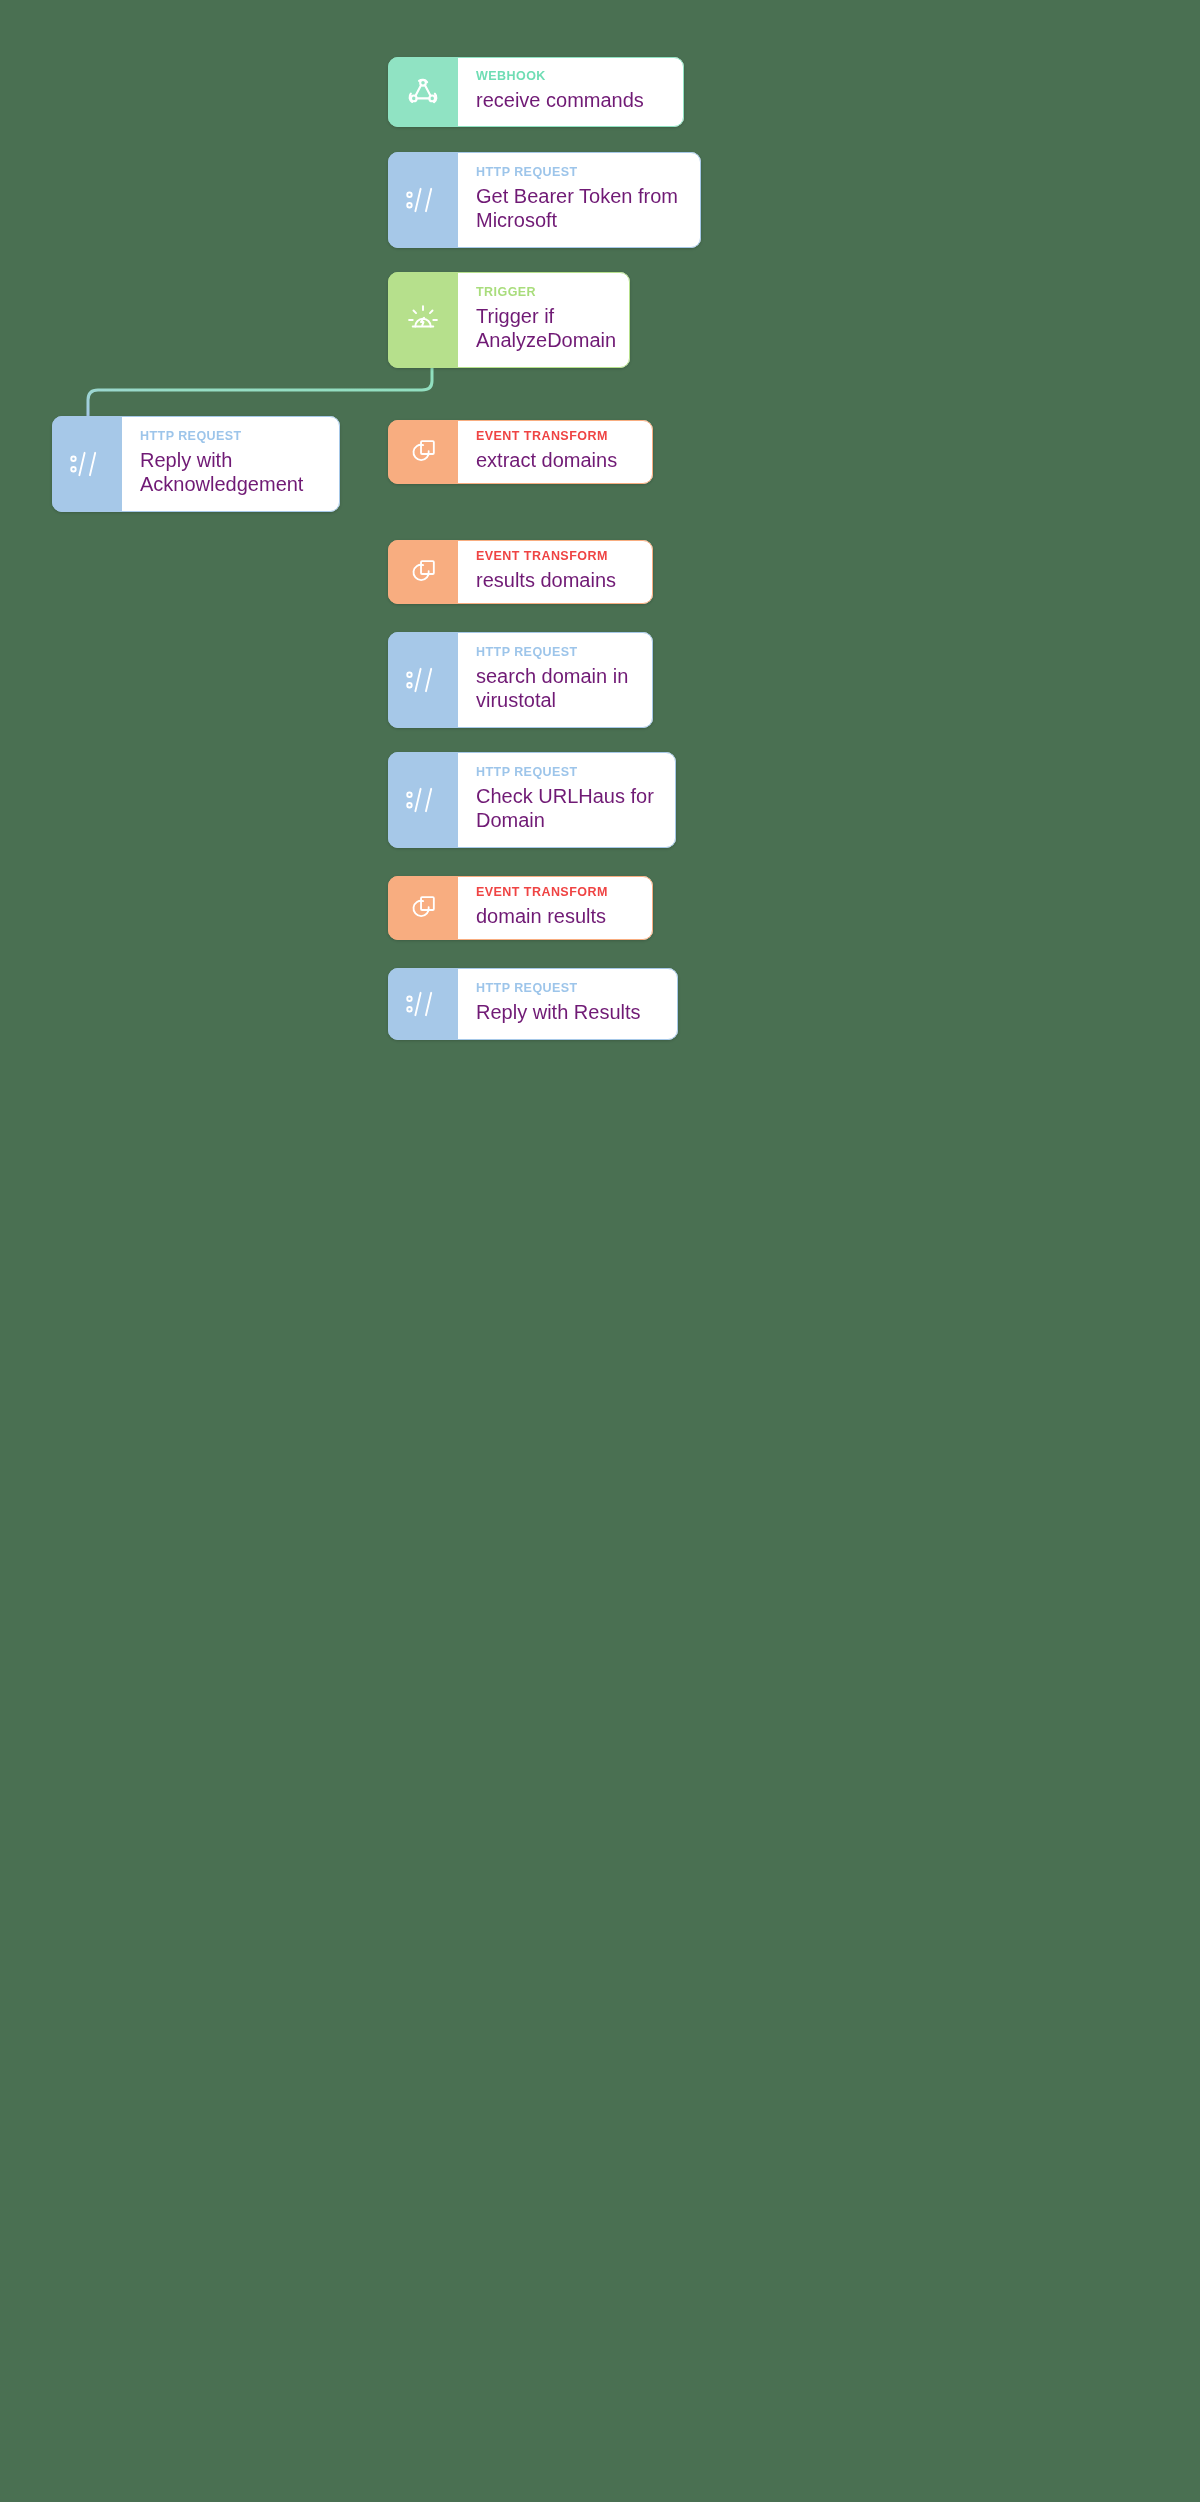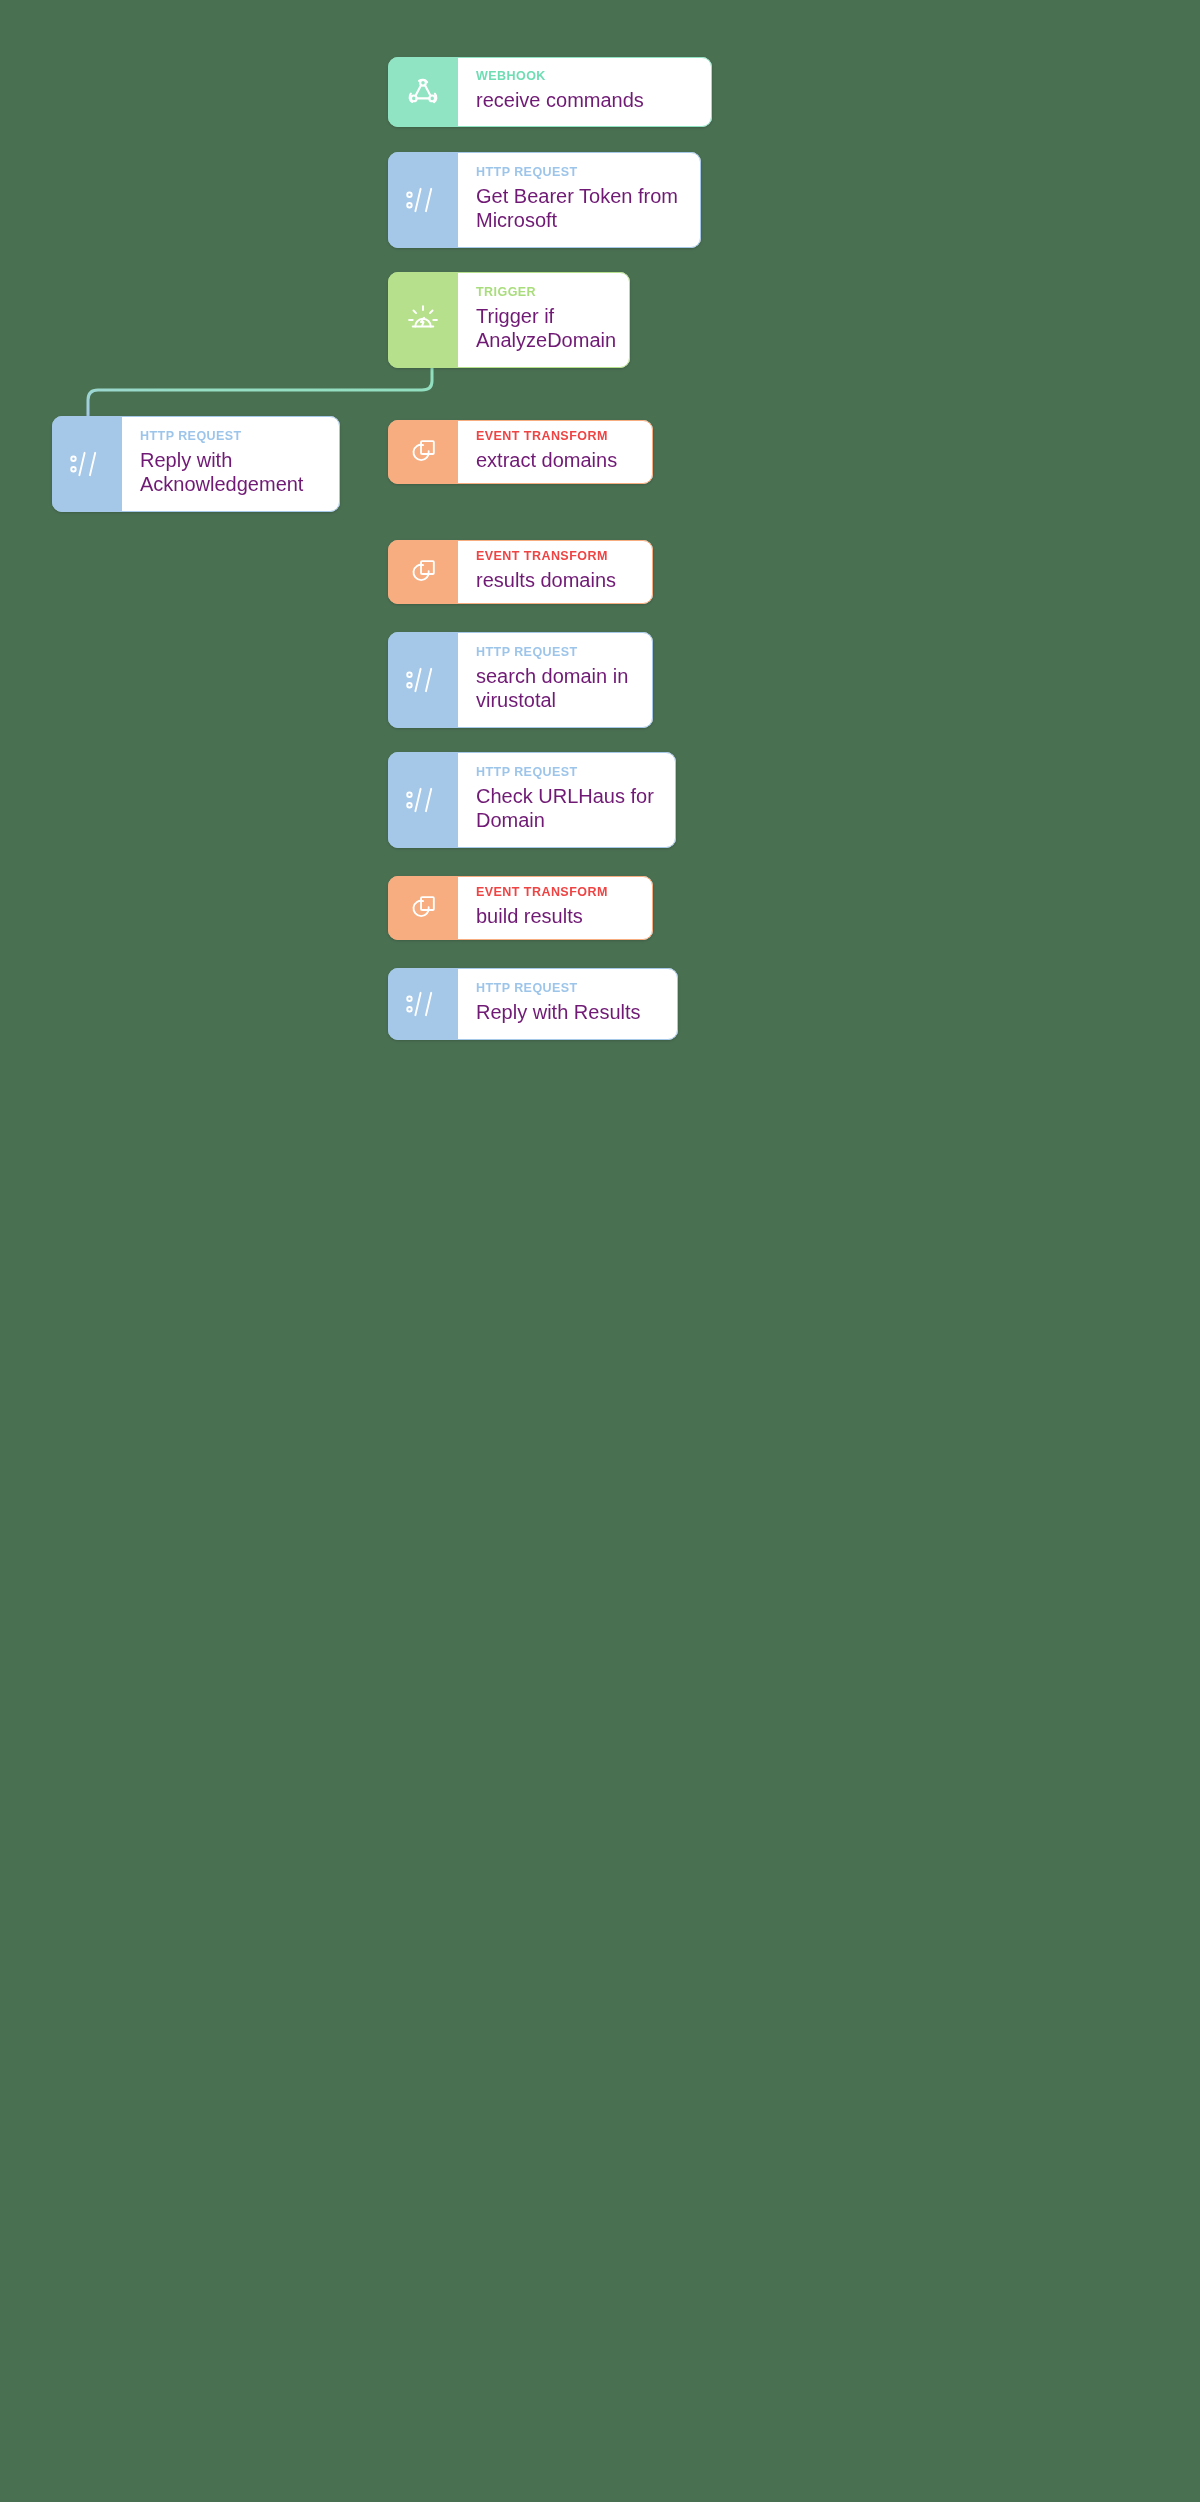--- a/index.html
+++ b/index.html
@@ -133,21 +133,21 @@
 
     <path d="M 432 604 L 432 632" stroke="url(#g6)" stroke-width="3" fill="none"></path>
 
     <path d="M 432 728 L 432 752" stroke="url(#g7)" stroke-width="3" fill="none"></path>
 
     <path d="M 432 848 L 432 876" stroke="url(#g8)" stroke-width="3" fill="none"></path>
 
     <path d="M 432 940 L 432 968" stroke="url(#g9)" stroke-width="3" fill="none"></path>
   </svg>
 
-  <div class="node t-webhook" style="left:388px;top:57px;width:324px;height:70px;">
+  <div class="node t-webhook" style="left:388px;top:57px;width:296px;height:70px;">
     <div class="icon-panel">
       <svg width="34" height="34" viewBox="0 0 24 24" fill="none" stroke="#ffffff" stroke-width="1.5" stroke-linecap="round" stroke-linejoin="round">
         <circle cx="12" cy="5.5" r="2"></circle>
         <circle cx="5.5" cy="16.5" r="2"></circle>
         <circle cx="18.5" cy="16.5" r="2"></circle>
         <path d="M10.6 7.2 L6.8 14.4"></path>
         <path d="M13.4 7.2 L17.2 14.4"></path>
         <path d="M7.5 16.5 L16.5 16.5"></path>
         <path d="M9.2 4.2 A4 4 0 0 1 14.9 5"></path>
         <path d="M3.4 13.2 A4 4 0 0 0 4.3 19"></path>
@@ -267,21 +267,21 @@
 
   <div class="node t-transform" style="left:388px;top:876px;width:265px;height:64px;">
     <div class="icon-panel">
       <svg width="32" height="32" viewBox="0 0 26 26" fill="none" stroke="#ffffff" stroke-width="1.5" stroke-linecap="round">
         <path d="M13.2 7.4 A6.2 6.2 0 1 0 17.6 12.4"></path>
         <rect x="11.4" y="4.2" width="10.4" height="10.4" rx="0.8"></rect>
       </svg>
     </div>
     <div class="body">
       <div class="kind">EVENT TRANSFORM</div>
-      <div class="title">build results</div>
+      <div class="title">domain results</div>
     </div>
   </div>
 
   <div class="node t-http" style="left:388px;top:968px;width:290px;height:72px;">
     <div class="icon-panel">
       <svg width="40" height="34" viewBox="0 0 34 28" fill="none" stroke="#ffffff" stroke-width="1.6" stroke-linecap="round">
         <circle cx="5.5" cy="9.5" r="1.9"></circle>
         <circle cx="5.5" cy="18.5" r="1.9"></circle>
         <path d="M15 4.5 L10.5 23.5"></path>
         <path d="M24 4.5 L19.5 23.5"></path>

